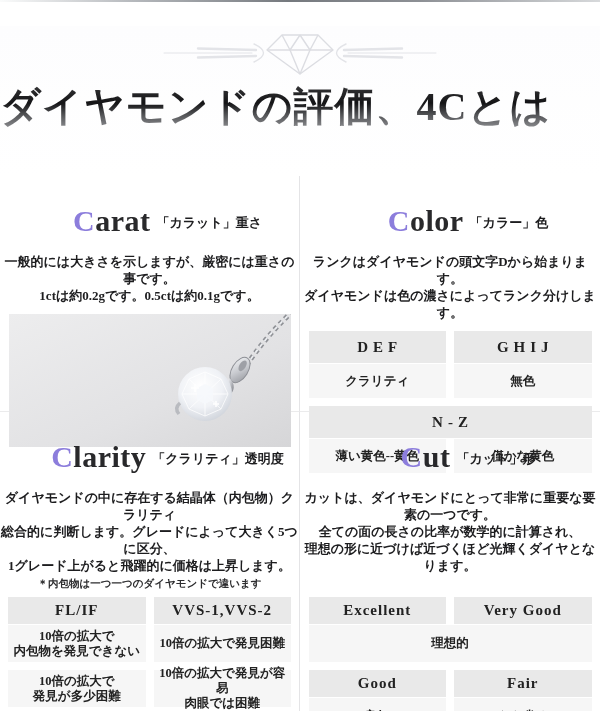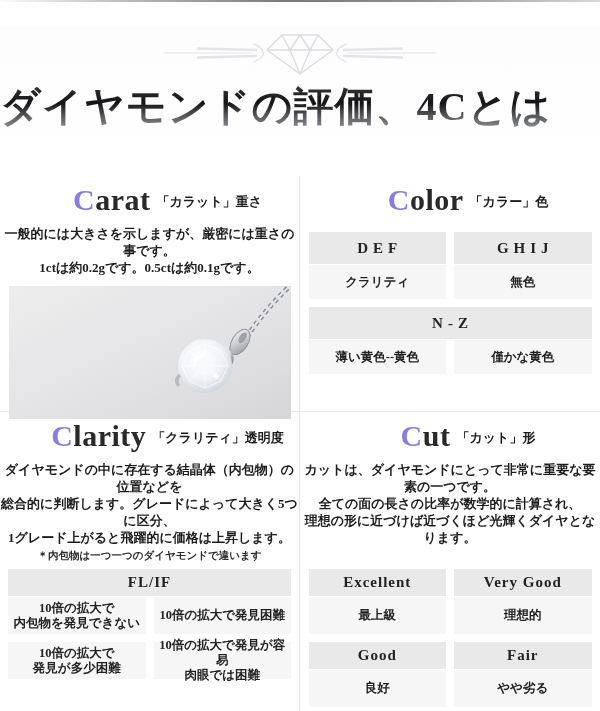--- a/index.html
+++ b/index.html
@@ -11,21 +11,21 @@
   .orn{display:block;margin:24px auto 0 auto;}
   .title{margin:4px 0 0 0;font-size:40px;font-weight:bold;letter-spacing:1px;line-height:50px;
          background:linear-gradient(180deg,#3b3b3d 0%,#141416 42%,#58595c 68%,#9b9c9f 100%);
          -webkit-background-clip:text;background-clip:text;color:transparent;}
   
   .grid{display:grid;grid-template-columns:300px 300px;}
   .cell{box-sizing:border-box;text-align:center;padding-top:6px;}
   .cell.left{border-right:1px solid #e4e4e6;}
   .cell.top{height:236px;border-bottom:1px solid #ebebec;}
   .cell.bot{height:316px;}
-  h2{margin:2px 0 0 0;font-size:30px;font-weight:bold;color:#29292b;line-height:32px;letter-spacing:.5px;padding-left:36px;}
+  h2{margin:16px 0 0 0;font-size:30px;font-weight:bold;color:#29292b;line-height:46px;letter-spacing:.5px;padding-left:36px;}
   h2 .ini{color:#8c7ddc;}
   h2 .sub{font-size:13px;letter-spacing:0;color:#1d1d1f;margin-left:6px;position:relative;top:-4px;}
   .desc{margin-top:3px;font-size:13px;font-weight:bold;line-height:17px;color:#1d1d1f;}
   .note{margin-top:3px;font-size:10.5px;font-weight:bold;color:#2c2c2e;height:14px;}
   
   .gtable{width:283px;margin:10px auto 0 auto;}
   .gtable.tight{margin-top:6px;}
   .grow{display:flex;gap:8px;margin-bottom:1px;}
   .gcell{flex:1;display:flex;align-items:center;justify-content:center;}
   .hd{background:#e9e9e9;font-weight:bold;font-size:15px;color:#222;}
@@ -118,20 +118,24 @@
             <line x1="182" y1="74" x2="190" y2="74"></line>
           <line x1="207" y1="87" x2="207" y2="93"></line>
             <line x1="204" y1="90" x2="210" y2="90"></line>
         </g>
         <path d="M171,89 q-6,5 -1,11" stroke="#b9bbc0" stroke-width="3.5" fill="none"></path>
       </svg>
     </section>
 
     <section class="cell top">
       <h2><span class="ini">C</span><span>olor</span><span class="sub">「カラー」色</span></h2>
+      <div class="desc">
+        <div>ランクはダイヤモンドの頭文字Dから始まります。</div>
+        <div>ダイヤモンドは色の濃さによってランク分けします。</div>
+      </div>
       <div class="gtable ctab">
         <div class="grow">
           <div class="gcell hd ls">DEF</div>
           <div class="gcell hd ls">GHIJ</div>
         </div>
         <div class="grow">
           <div class="gcell vl">クラリティ</div>
           <div class="gcell vl">無色</div>
         </div>
         <div class="pairgap"></div>
@@ -141,28 +145,29 @@
         <div class="grow">
           <div class="gcell vl">薄い黄色--黄色</div>
           <div class="gcell vl">僅かな黄色</div>
         </div>
       </div>
     </section>
 
     <section class="cell left bot">
       <h2><span class="ini">C</span><span>larity</span><span class="sub">「クラリティ」透明度</span></h2>
       <div class="desc">
-        <div>ダイヤモンドの中に存在する結晶体（内包物）の位置などを</div>
+        <div>ダイヤモンドの中に存在する結晶体（内包物）クラリティ</div>
         <div>総合的に判断します。グレードによって大きく5つに区分、</div>
         <div>1グレード上がると飛躍的に価格は上昇します。</div>
       </div>
       <div class="note">＊内包物は一つ一つのダイヤモンドで違います</div>
       <div class="gtable ktab tight">
         <div class="grow">
           <div class="gcell hd ls1">FL/IF</div>
+          <div class="gcell hd ls1">VVS-1,VVS-2</div>
         </div>
         <div class="grow">
           <div class="gcell vl">10倍の拡大で
 内包物を発見できない</div>
           <div class="gcell vl">10倍の拡大で発見困難</div>
         </div>
         <div class="pairgap"></div>
         <div class="grow">
           <div class="gcell vl">10倍の拡大で
 発見が多少困難</div>
@@ -181,21 +186,20 @@
         <div>全ての面の長さの比率が数学的に計算され、</div>
         <div>理想の形に近づけば近づくほど光輝くダイヤとなります。</div>
       </div>
       <div class="note"></div>
       <div class="gtable ktab tight">
         <div class="grow">
           <div class="gcell hd ls1">Excellent</div>
           <div class="gcell hd ls1">Very Good</div>
         </div>
         <div class="grow">
-          <div class="gcell vl">最上級</div>
           <div class="gcell vl">理想的</div>
         </div>
         <div class="pairgap"></div>
         <div class="grow">
           <div class="gcell hd ls1">Good</div>
           <div class="gcell hd ls1">Fair</div>
         </div>
         <div class="grow">
           <div class="gcell vl">良好</div>
           <div class="gcell vl">やや劣る</div>

